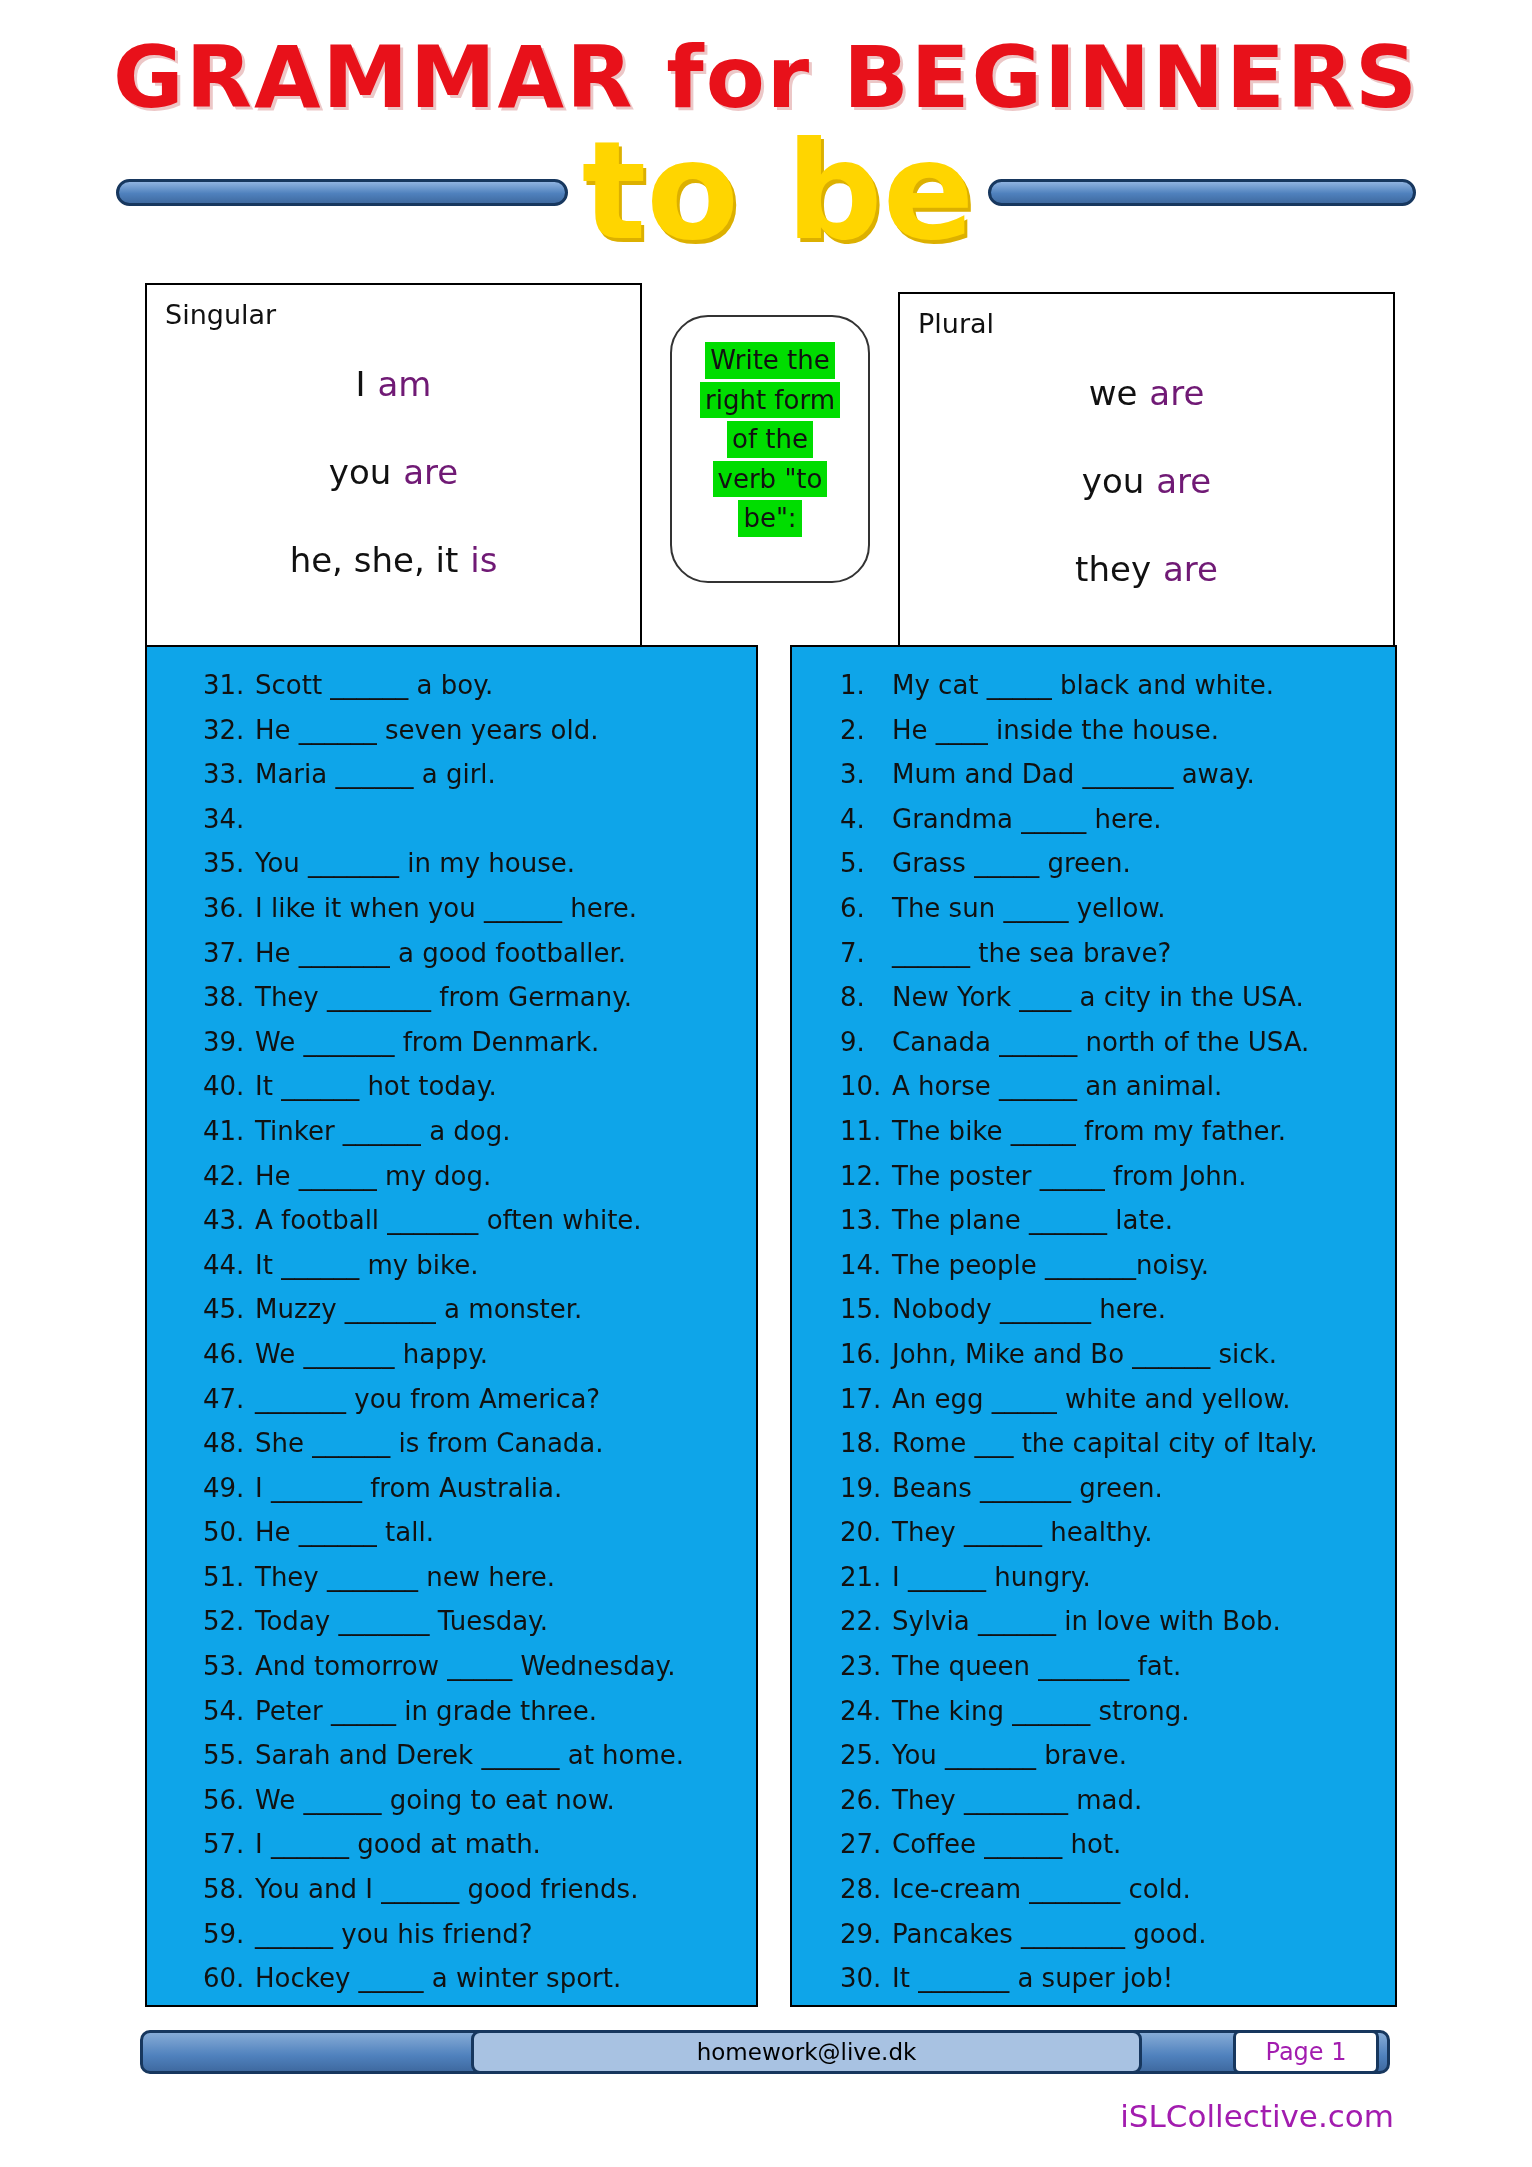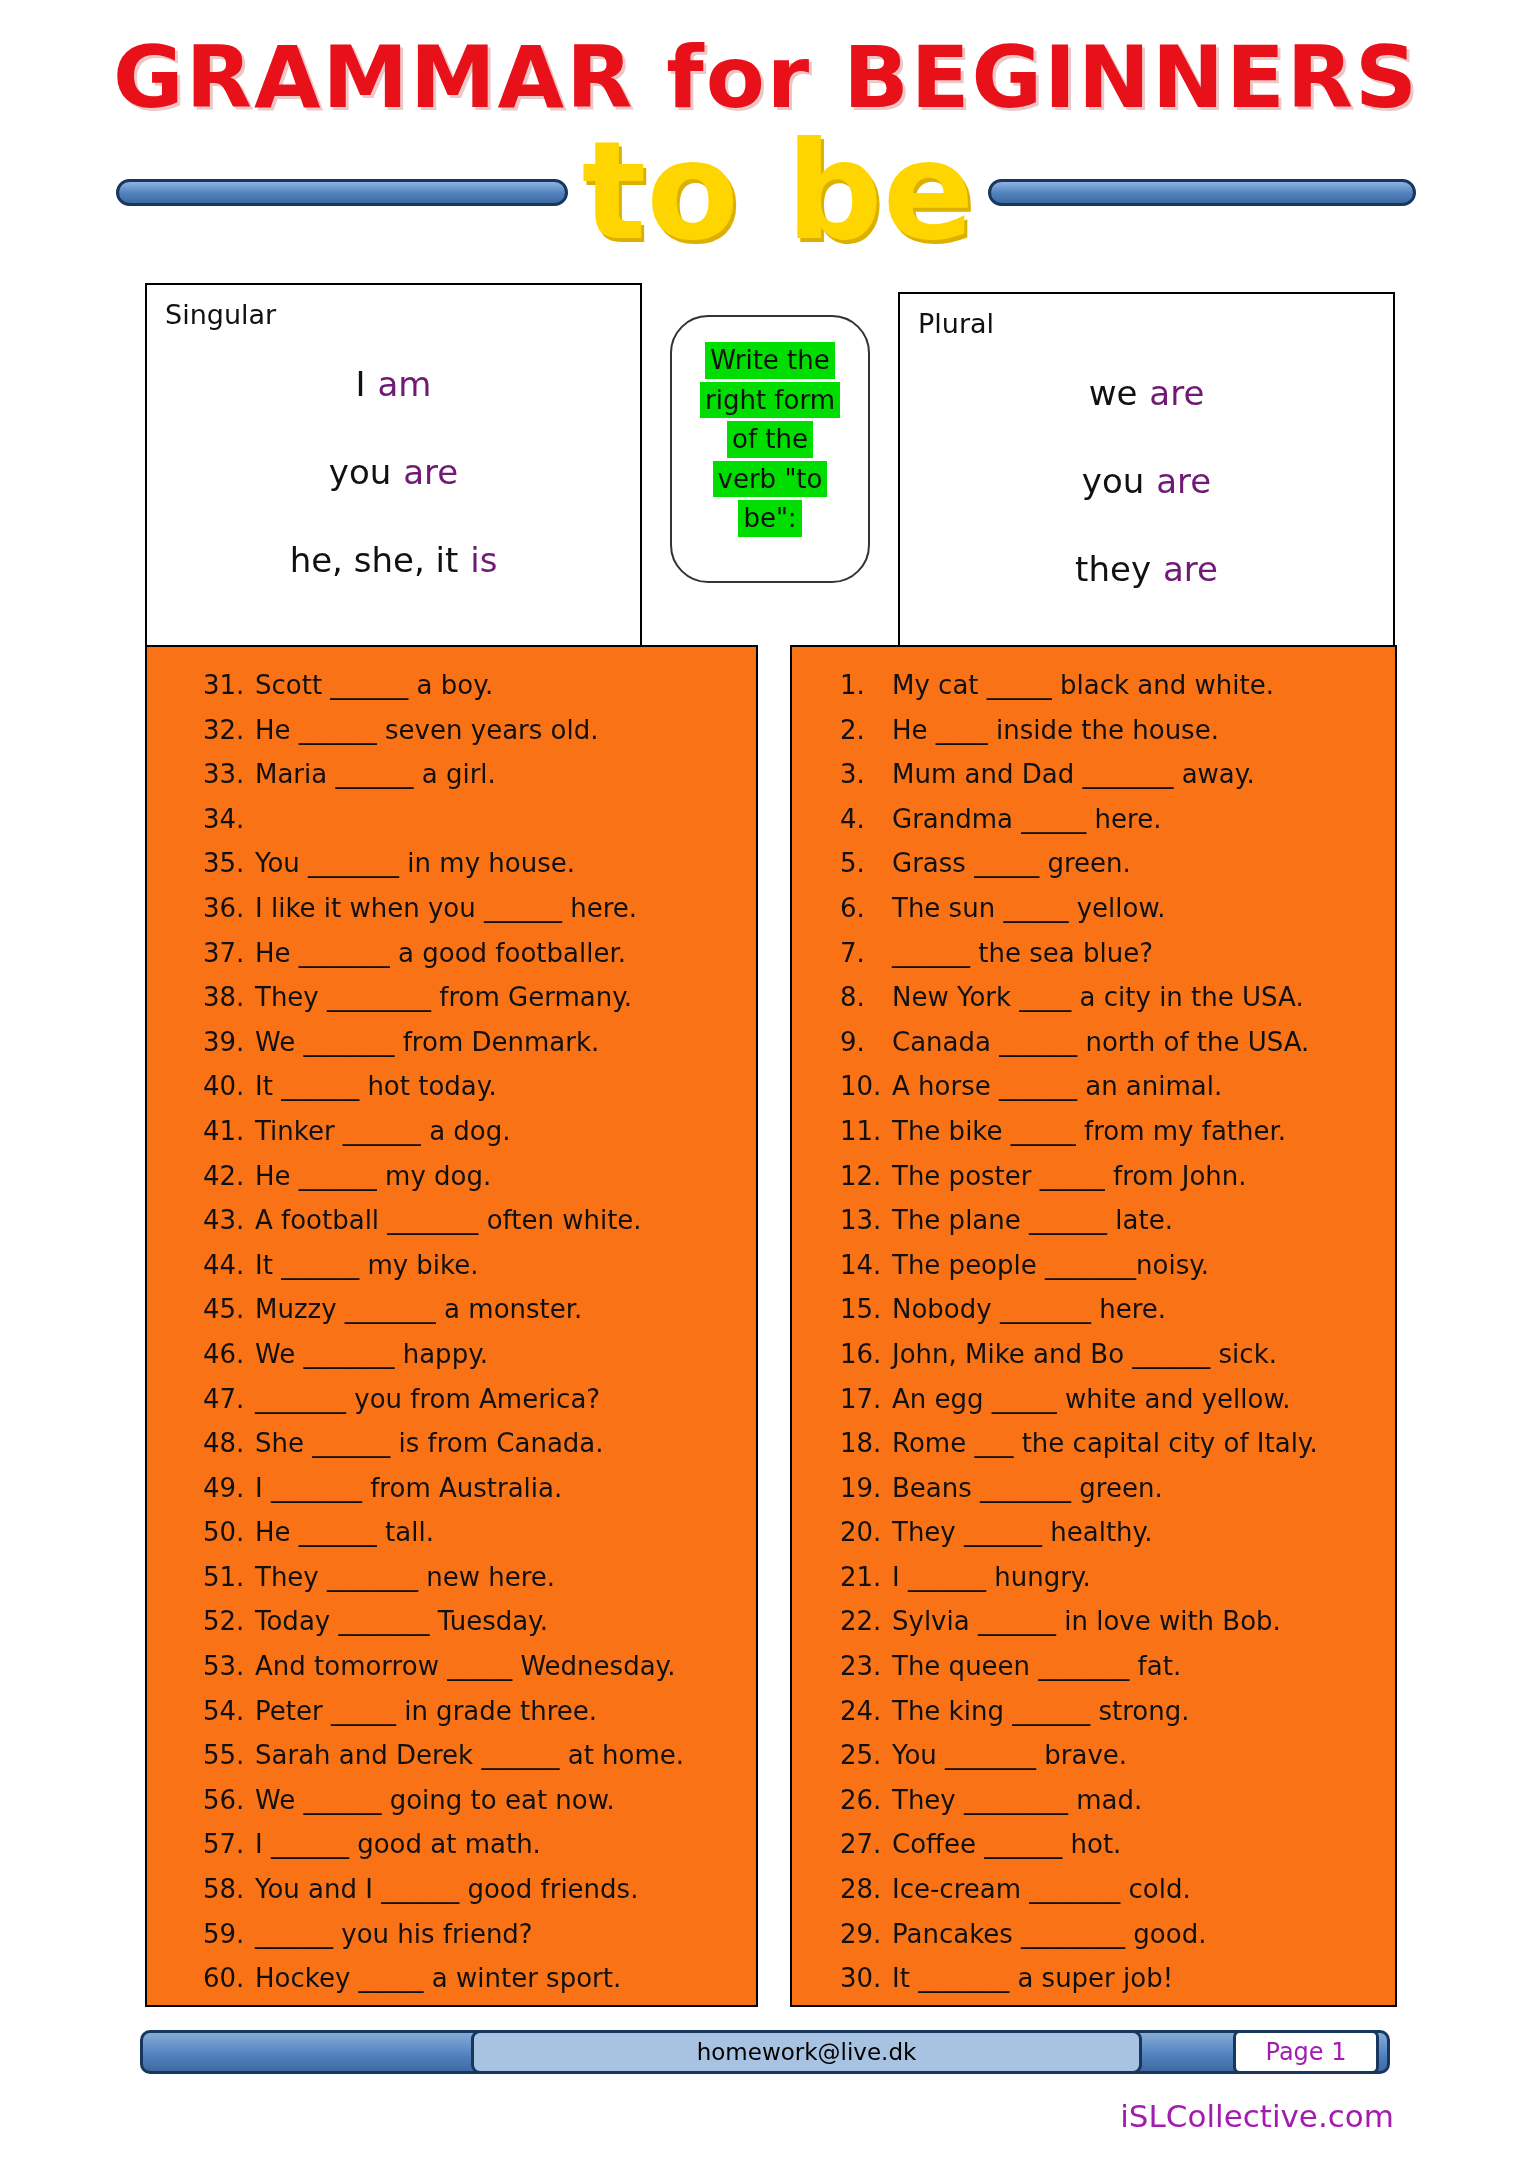--- a/index.html
+++ b/index.html
@@ -45,21 +45,21 @@
     padding:22px 8px; text-align:center;
   }
   .instr-line-wrap { margin:3px 0; }
   .instr-line {
     display:inline-block; background:#00dd00; color:#111;
     font-size:26px; line-height:1.25; padding:2px 5px;
   }
 
   
   .ex-row { position:absolute; top:645px; left:145px; width:1252px; display:flex; justify-content:space-between; }
-  .ex-box { width:613px; height:1362px; border:2px solid #000; background:#f97316; padding:16px 6px 0 56px; overflow:hidden; }
+  .ex-box { width:613px; height:1362px; border:2px solid #000; background:#0ea5e9; padding:16px 6px 0 56px; overflow:hidden; }
   .ex-box.right { width:607px; padding-left:48px; }
   .ex-item { display:flex; line-height:44.6px; white-space:nowrap; color:#111; font-size:26px; }
   .ex-num { flex:0 0 52px; }
   .ex-text { }
 
   
   .footer-bar {
     position:absolute; top:2030px; left:140px; width:1250px; height:44px;
     border:3px solid #17375e; border-radius:10px;
     background:linear-gradient(#86aBD6 0%, #4f81bd 60%, #3f6aa0 100%);
@@ -338,21 +338,21 @@
           <span class="ex-text">Grass _____ green.</span>
         </div>
 
         <div class="ex-item">
           <span class="ex-num">6.</span>
           <span class="ex-text">The sun _____ yellow.</span>
         </div>
 
         <div class="ex-item">
           <span class="ex-num">7.</span>
-          <span class="ex-text">______ the sea blue?</span>
+          <span class="ex-text">______ the sea brave?</span>
         </div>
 
         <div class="ex-item">
           <span class="ex-num">8.</span>
           <span class="ex-text">New York ____ a city in the USA.</span>
         </div>
 
         <div class="ex-item">
           <span class="ex-num">9.</span>
           <span class="ex-text">Canada ______ north of the USA.</span>

